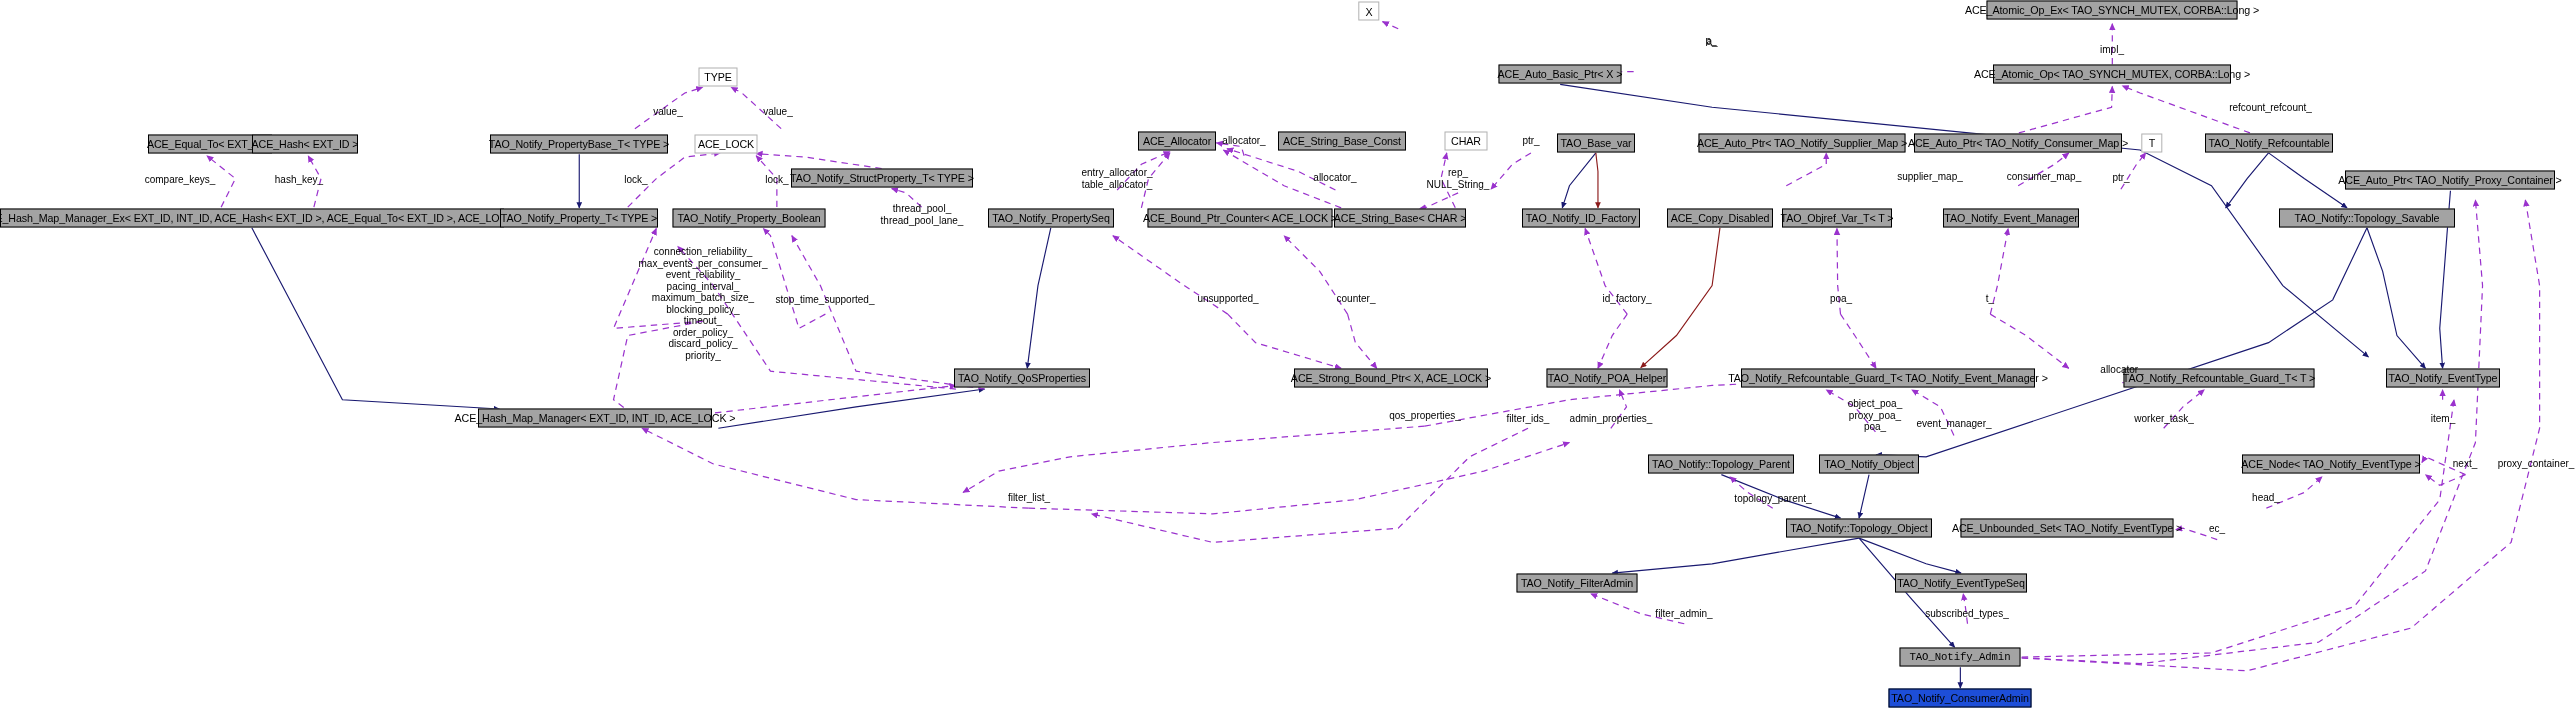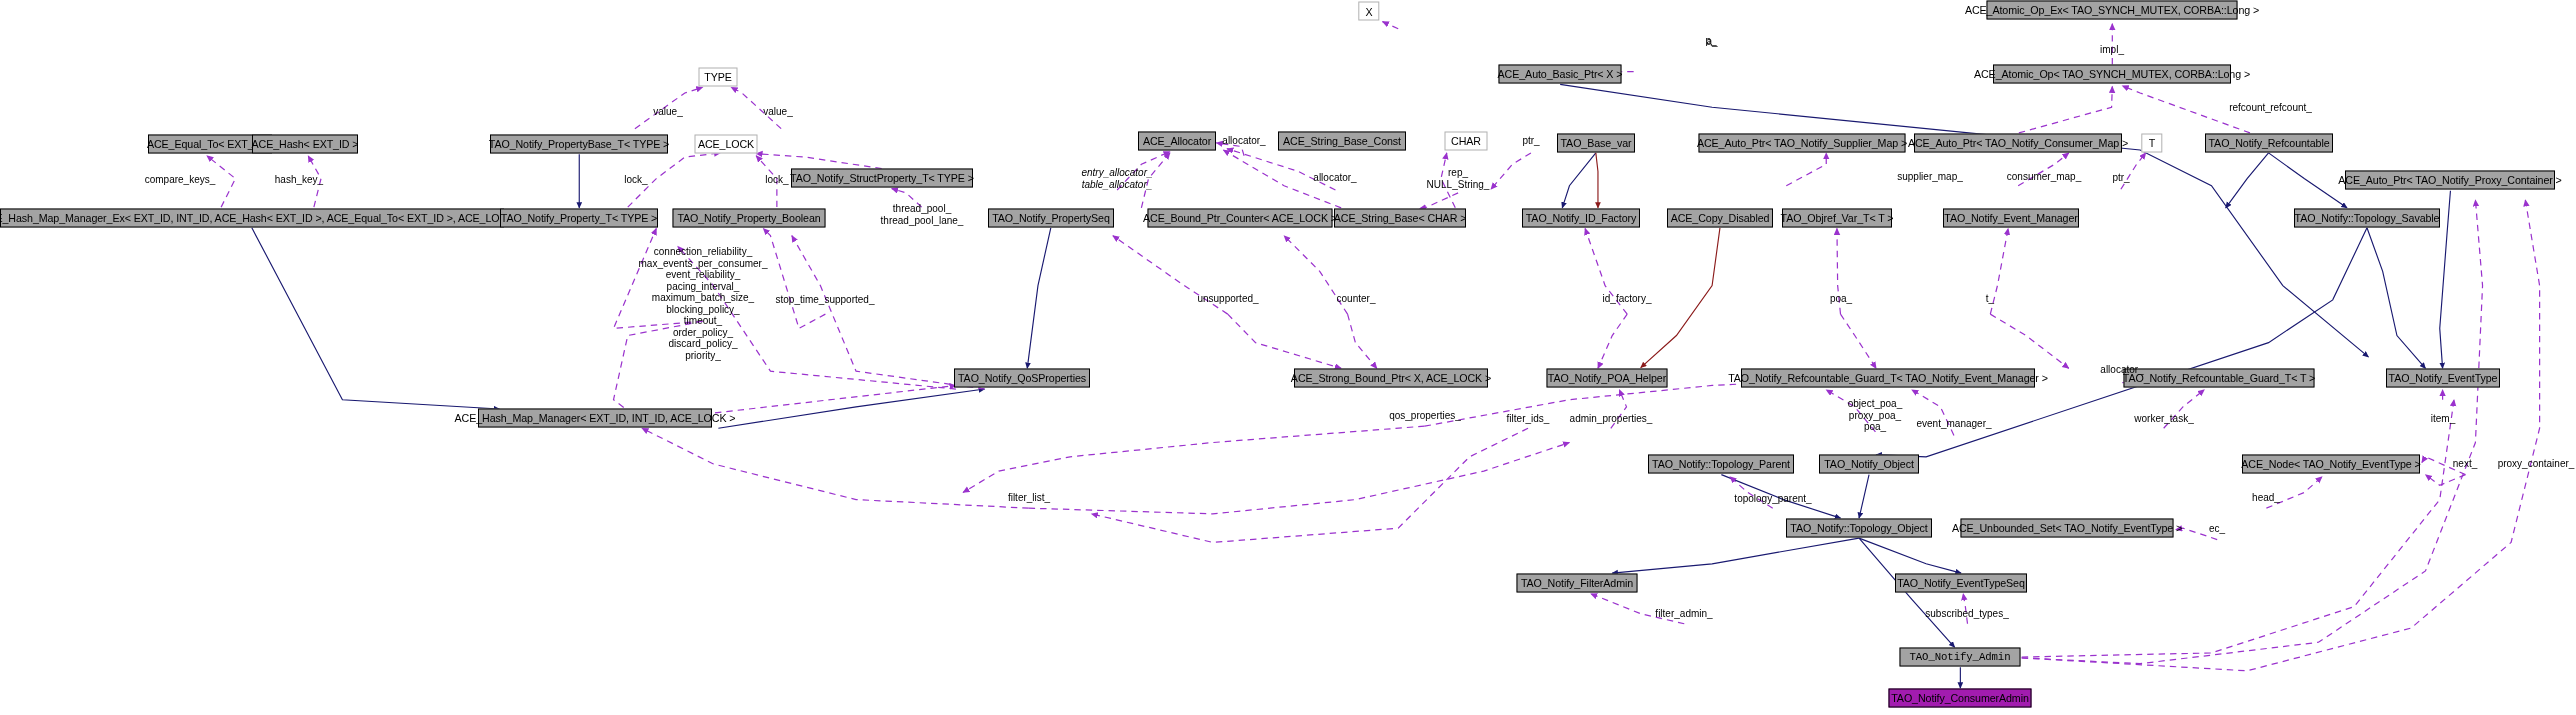--- a/index.html
+++ b/index.html
@@ -22,21 +22,21 @@
     padding:0 5px;
     height:19px;
     transform:translate(-50%,-50%);
     letter-spacing:-0.1px;
   }
   .node.tmpl{
     border:0.7px solid #b0b0b0;
     background:#ffffff;
   }
   .node.current{
-    background:#a21caf;
+    background:#1d4ed8;
     border:0.7px solid #000000;
   }
   .elabel{
     position:absolute;
     font-size:10px;
     color:#000000;
     white-space:nowrap;
     transform:translate(-50%,-50%);
     line-height:1.15;
     text-align:center;
@@ -174,21 +174,21 @@
       <div class="node" style="left: 252px; top: 218px; width: 504px;">ACE_Hash_Map_Manager_Ex&lt; EXT_ID, INT_ID, ACE_Hash&lt; EXT_ID &gt;, ACE_Equal_To&lt; EXT_ID &gt;, ACE_LOCK &gt;</div>
       <div class="node" style="left: 579px; top: 218px; width: 158px;">TAO_Notify_Property_T&lt; TYPE &gt;</div>
       <div class="node" style="left: 749px; top: 218px; width: 153px;">TAO_Notify_Property_Boolean</div>
       <div class="node" style="left: 1051px; top: 218px; width: 126px;">TAO_Notify_PropertySeq</div>
       <div class="node" style="left: 1240px; top: 218px; width: 185px;">ACE_Bound_Ptr_Counter&lt; ACE_LOCK &gt;</div>
       <div class="node" style="left: 1400px; top: 218px; width: 132px;">ACE_String_Base&lt; CHAR &gt;</div>
       <div class="node" style="left: 1581px; top: 218px; width: 118px;">TAO_Notify_ID_Factory</div>
       <div class="node" style="left: 1720px; top: 218px; width: 106px;">ACE_Copy_Disabled</div>
       <div class="node" style="left: 1837px; top: 218px; width: 110px;">TAO_Objref_Var_T&lt; T &gt;</div>
       <div class="node" style="left: 2011px; top: 218px; width: 136px;">TAO_Notify_Event_Manager</div>
-      <div class="node" style="left: 2367px; top: 218px; width: 146px;">TAO_Notify::Topology_Savable</div>
+      <div class="node" style="left: 2367px; top: 218px; width: 176px;">TAO_Notify::Topology_Savable</div>
       <div class="node" style="left: 1022px; top: 378px; width: 136px;">TAO_Notify_QoSProperties</div>
       <div class="node" style="left: 1391px; top: 378px; width: 194px;">ACE_Strong_Bound_Ptr&lt; X, ACE_LOCK &gt;</div>
       <div class="node" style="left: 1607px; top: 378px; width: 121px;">TAO_Notify_POA_Helper</div>
       <div class="node" style="left: 1888px; top: 378px; width: 294px;">TAO_Notify_Refcountable_Guard_T&lt; TAO_Notify_Event_Manager &gt;</div>
       <div class="node" style="left: 2219px; top: 378px; width: 191px;">TAO_Notify_Refcountable_Guard_T&lt; T &gt;</div>
       <div class="node" style="left: 2443px; top: 378px; width: 114px;">TAO_Notify_EventType</div>
       <div class="node" style="left: 595px; top: 418px; width: 234px;">ACE_Hash_Map_Manager&lt; EXT_ID, INT_ID, ACE_LOCK &gt;</div>
       <div class="node" style="left: 1721px; top: 464px; width: 146px;">TAO_Notify::Topology_Parent</div>
       <div class="node" style="left: 1869px; top: 464px; width: 100px;">TAO_Notify_Object</div>
       <div class="node" style="left: 2331px; top: 464px; width: 178px;">ACE_Node&lt; TAO_Notify_EventType &gt;</div>
@@ -209,21 +209,21 @@
       <div class="elabel" style="left: 180px; top: 180px;">compare_keys_</div>
       <div class="elabel" style="left: 299px; top: 180px;">hash_key_</div>
       <div class="elabel" style="left: 636px; top: 180px;">lock_</div>
       <div class="elabel" style="left: 777px; top: 180px;">lock_</div>
       <div class="elabel" style="left: 1244px; top: 141px;">allocator_</div>
       <div class="elabel" style="left: 1531px; top: 141px;">ptr_</div>
       <div class="elabel" style="left: 1930px; top: 177px;">supplier_map_</div>
       <div class="elabel" style="left: 2044px; top: 177px;">consumer_map_</div>
       <div class="elabel" style="left: 2121px; top: 178px;">ptr_</div>
       <div class="elabel" style="left: 2291px; top: 108px;">refcount_</div>
-      <div class="elabel multi" style="left: 1117px; top: 178px; font-style: italic;">entry_allocator_
+      <div class="elabel multi" style="left: 1117px; top: 178px;">entry_allocator_
 table_allocator_</div>
       <div class="elabel" style="left: 1335px; top: 178px;">allocator_</div>
       <div class="elabel multi" style="left: 1458px; top: 178px;">rep_
 NULL_String_</div>
       <div class="elabel multi" style="left: 922px; top: 214px;">thread_pool_
 thread_pool_lane_</div>
       <div class="elabel multi" style="left: 703px; top: 303px;">connection_reliability_
 max_events_per_consumer_
 event_reliability_
 pacing_interval_

